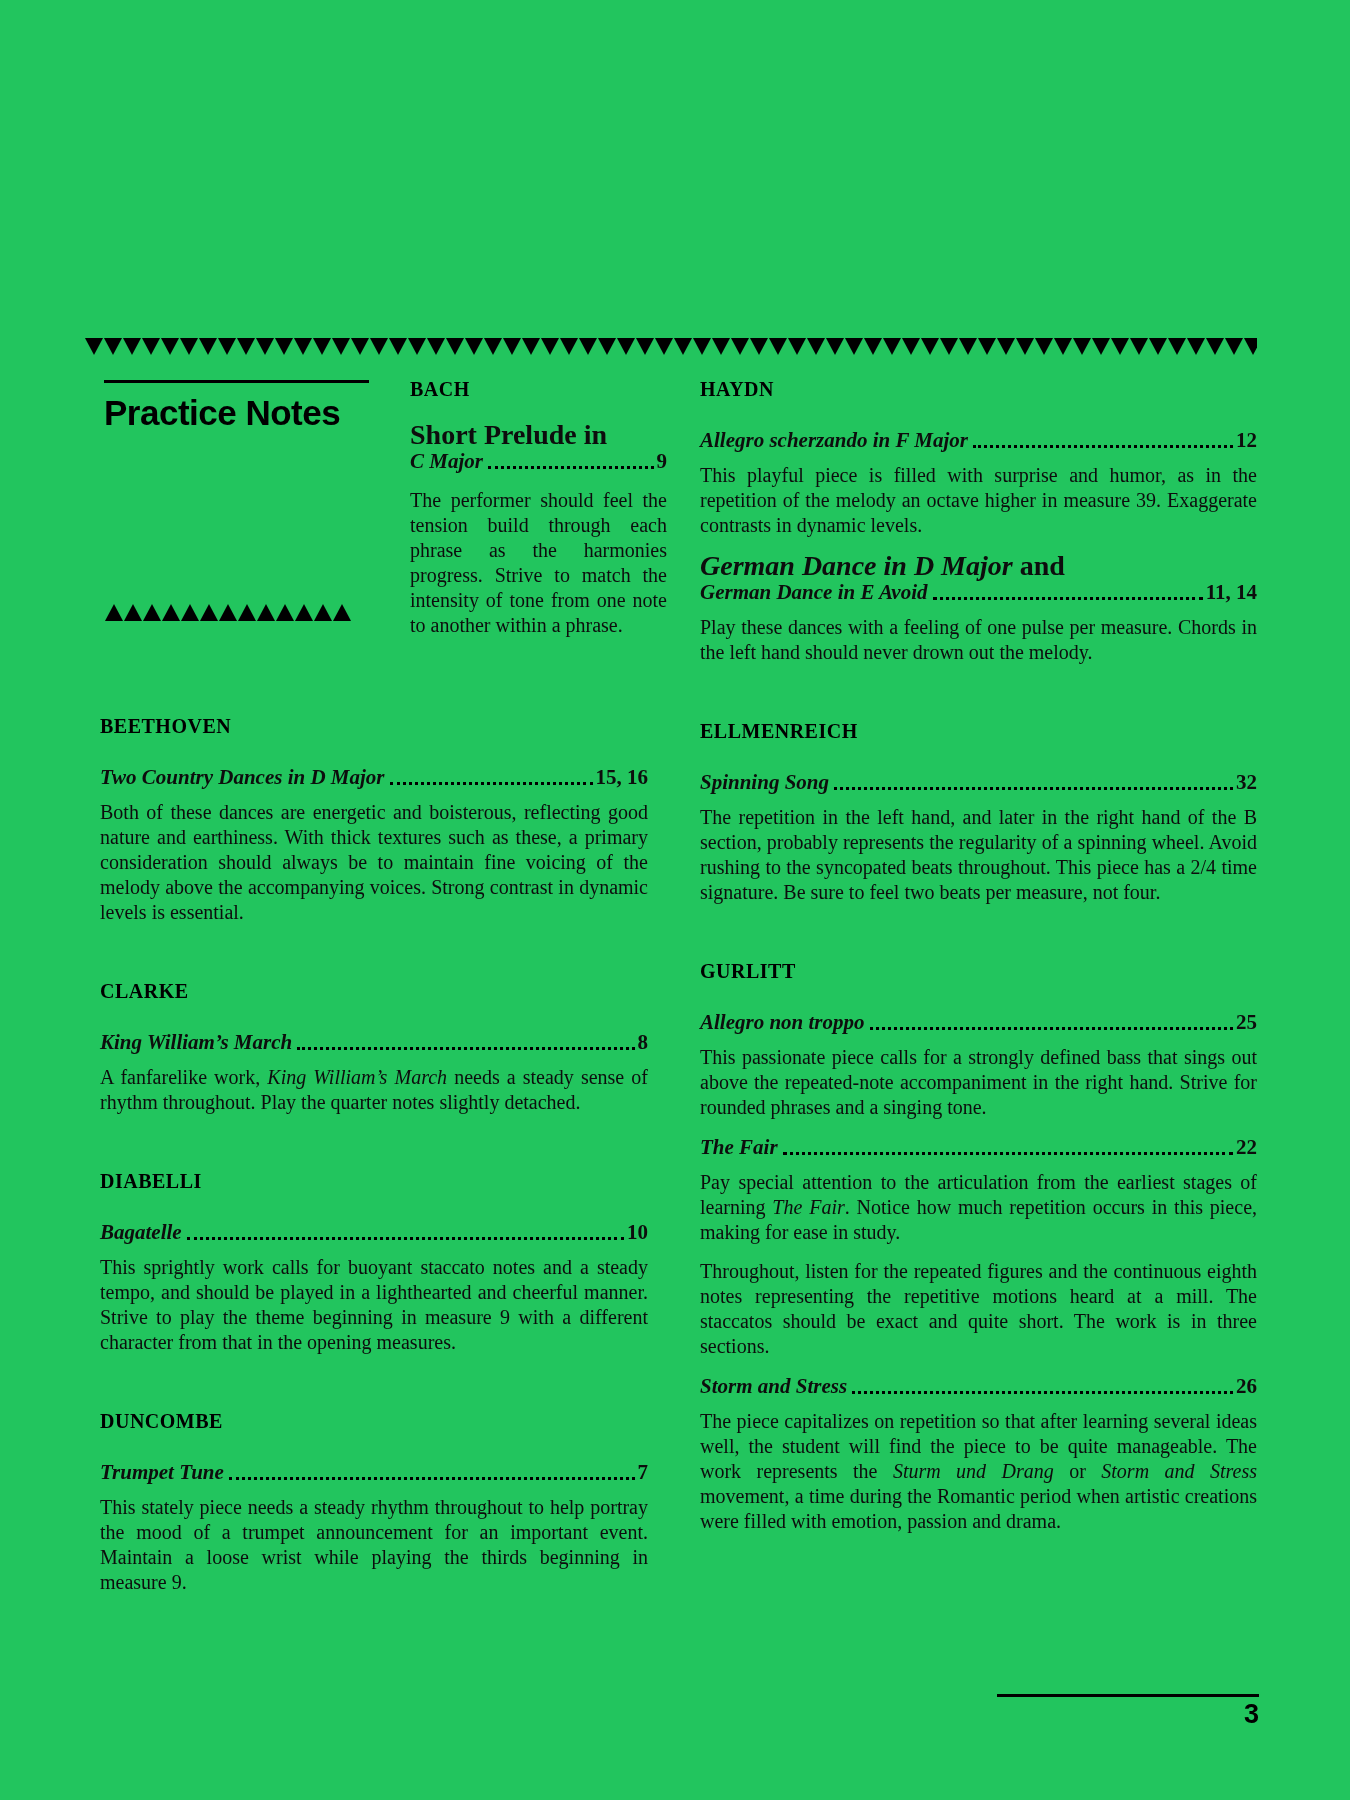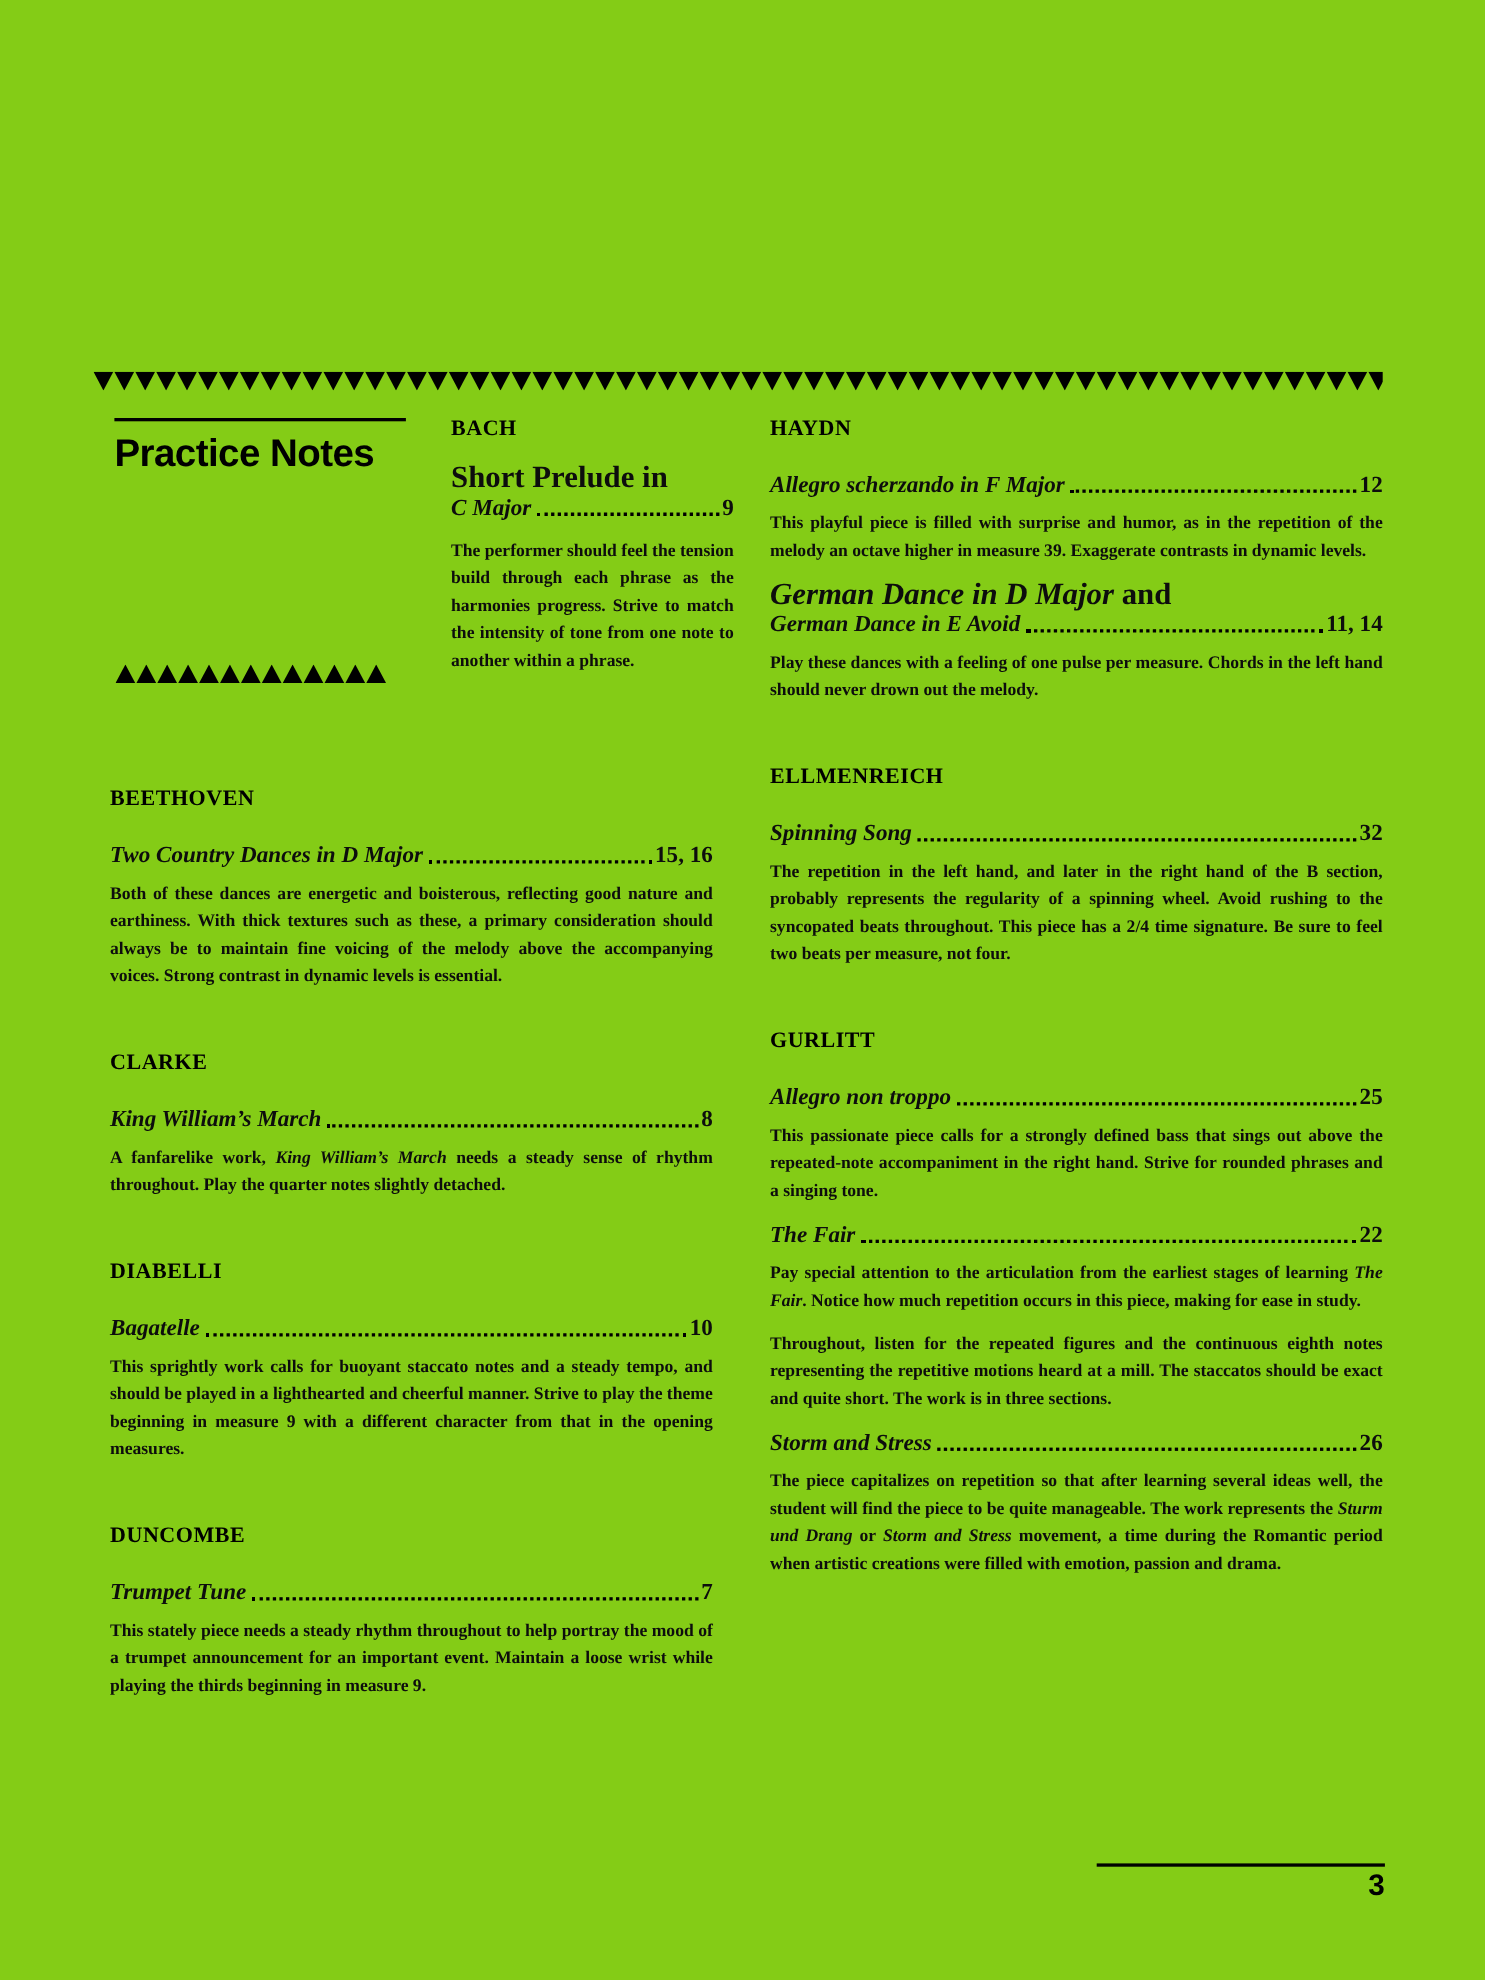--- a/index.html
+++ b/index.html
@@ -1,16 +1,16 @@
 <!DOCTYPE html>
 <html><head>
 <meta charset="utf-8">
 <style>
   html,body{margin:0;padding:0;background:#e8e8e8;}
-  .page{position:relative;width:1350px;height:1800px;background:#84cc16;color:#0d0d0d;
+  .page{position:relative;width:1350px;height:1800px;background:#22c55e;color:#0d0d0d;
         font-family:"Liberation Serif",serif;overflow:hidden;}
 
   
   .tri-row{position:absolute;display:flex;gap:1px;}
   .tri{width:0;height:0;flex:0 0 auto;}
   .tri.down{border-left:9px solid transparent;border-right:9px solid transparent;border-top:17px solid #000;}
   .tri.up{border-left:9.4px solid transparent;border-right:9.4px solid transparent;border-bottom:17px solid #000;}
   .tri-row.top{left:85px;top:338px;width:1172px;overflow:hidden;}
   .tri-row.left-accent{left:105px;top:604px;width:262px;overflow:hidden;}
 
@@ -25,21 +25,21 @@
 
   
   .toc{display:flex;align-items:flex-end;font-size:21px;line-height:27px;font-weight:700;}
   .toc-title{font-style:italic;white-space:nowrap;}
   .toc-pre{font-size:28px;line-height:27px;font-weight:700;}
   .toc-pre em,.toc-title em{font-style:italic;}
   .leader{flex:1;border-bottom:3px dotted #000;margin:0 3px 6px 5px;min-width:14px;}
   .toc-num{white-space:nowrap;font-style:normal;}
 
   
-  p.body{margin:9px 0 0;font-size:16px;line-height:25px;text-align:justify;font-weight:bold;}
+  p.body{margin:9px 0 0;font-size:20px;line-height:25px;text-align:justify;}
   p.body em{font-style:italic;}
 
   
   .bach-col{position:absolute;left:410px;top:375px;width:257px;}
   .bach-col .toc-block{margin-top:18px;}
   .bach-col p.body{margin-top:13px;}
 
   
   .col{position:absolute;}
   .col.left{left:100px;top:712px;width:548px;}

